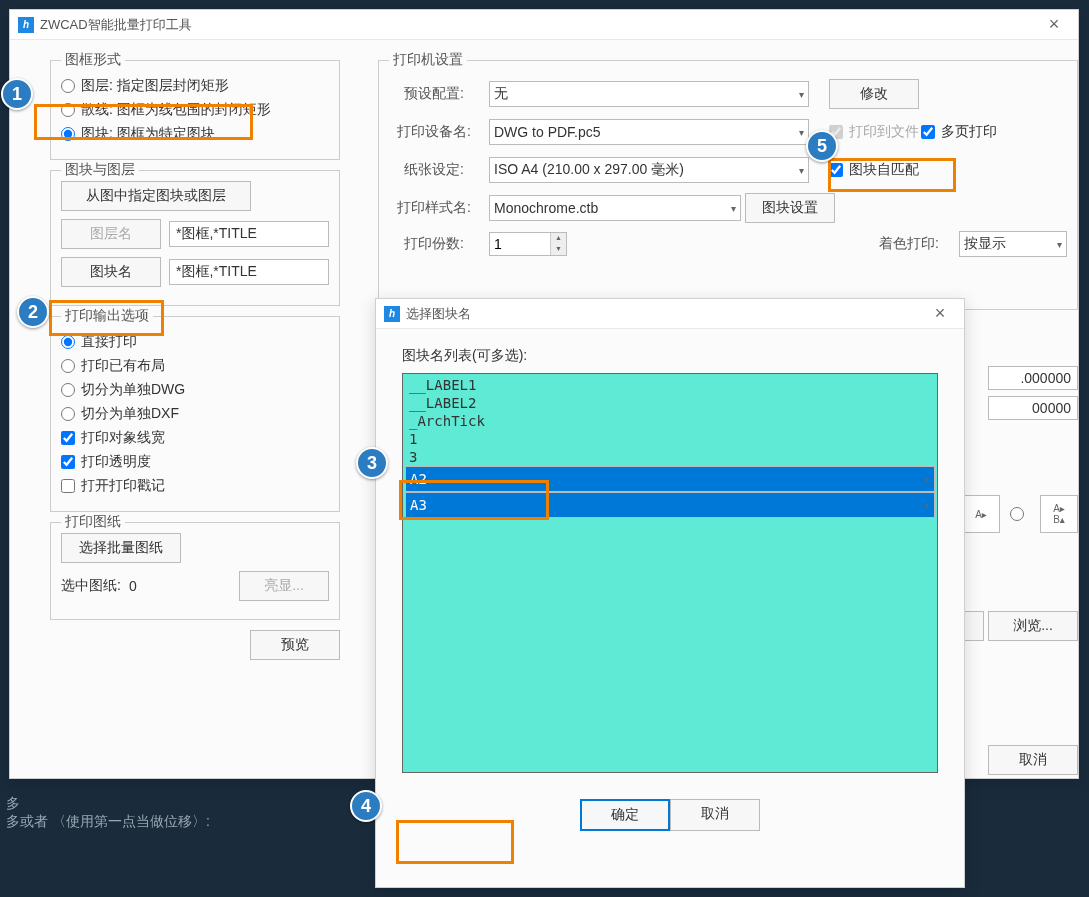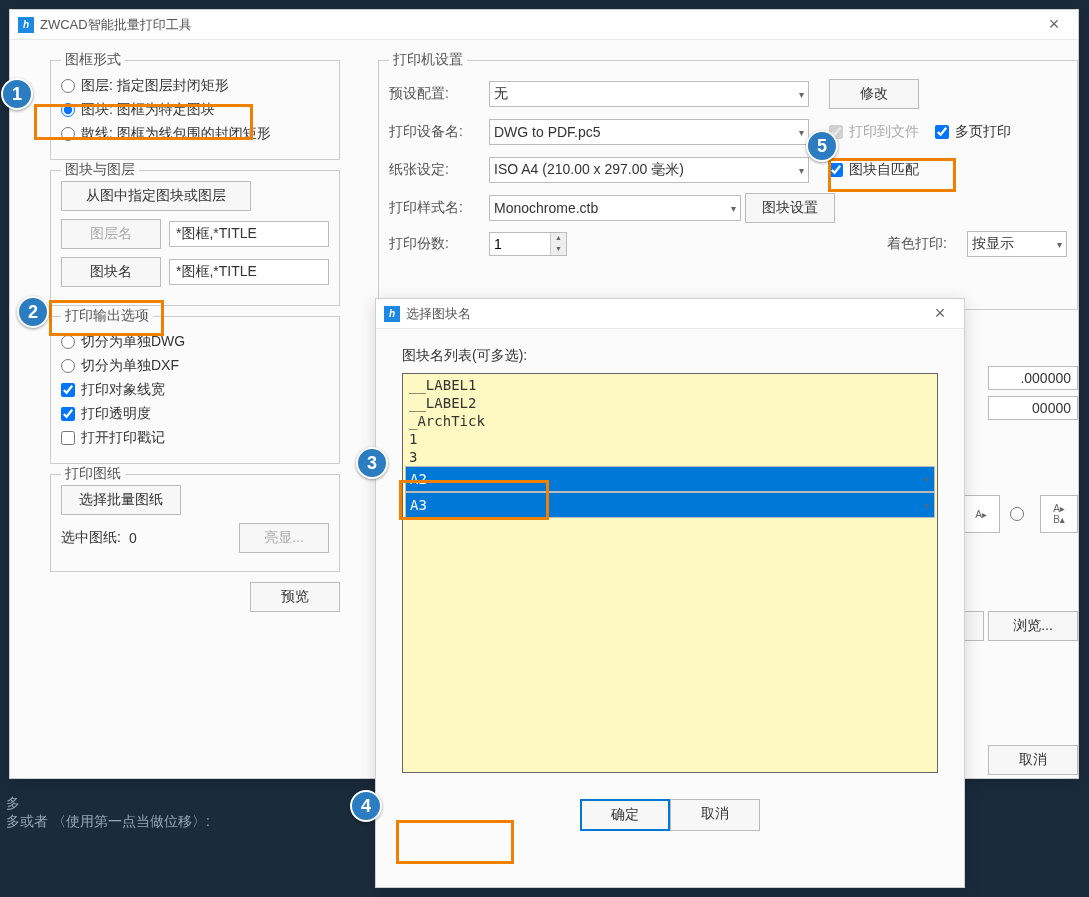--- a/index.html
+++ b/index.html
@@ -10,28 +10,28 @@
   .titlebar .close{margin-left:auto;font-size:18px;color:#666;cursor:pointer;width:32px;text-align:center}
   .group{border:1px solid #ccc;margin:10px;padding:10px 10px 10px 10px;position:relative}
   .group>legend{position:absolute;top:-10px;left:10px;background:#fbfbfb;padding:0 4px;font-size:14px;color:#555}
   .radio,.check{display:flex;align-items:center;margin:6px 0;cursor:pointer}
   .radio input,.check input{margin-right:6px;width:14px;height:14px}
   .btn{display:inline-block;background:#f7f7f7;border:1px solid #bbb;padding:5px 8px;font-size:14px;cursor:pointer;text-align:center}
   .txt{border:1px solid #bbb;padding:3px 6px;font-size:14px;background:#fff}
   .sel{border:1px solid #bbb;padding:2px 4px;font-size:14px;background:#fff;width:100%;height:26px;display:flex;align-items:center;justify-content:space-between}
   .sel::after{content:"▾";color:#666;font-size:10px}
   .row{display:flex;align-items:center;margin:8px 0}
-  .lbl{width:90px;text-align:left;margin-right:10px;color:#555}
+  .lbl{width:90px;text-align:center;margin-right:10px;color:#555}
   .main{position:absolute;left:9px;top:9px;width:1070px;height:770px}
   .leftcol{position:absolute;left:30px;top:40px;width:310px}
   .rightcol{position:absolute;left:358px;top:40px;width:720px}
   .annot{position:absolute;width:32px;height:32px;border-radius:50%;background:#2b7cc0;color:#fff;font-weight:bold;font-size:18px;display:flex;align-items:center;justify-content:center;border:2px solid #fff;box-shadow:0 1px 3px rgba(0,0,0,.4);z-index:50}
   .hl{position:absolute;border:3px solid #f08000;z-index:45;pointer-events:none}
   .sub{position:absolute;left:375px;top:298px;width:590px;height:590px;z-index:40;background:#fbfbfb}
-  .list{border:1px solid #666;background:#fef9c3;height:400px;overflow:auto;font-family:monospace;font-size:14px;padding:2px}
+  .list{border:1px solid #666;background:#5eead4;height:400px;overflow:auto;font-family:monospace;font-size:14px;padding:2px}
   .list .item{padding:1px 4px;cursor:pointer}
   .list .item.sel{background:#0078d7;color:#fff}
   .disabled{color:#aaa}
   .spin{display:inline-flex;border:1px solid #bbb;background:#fff}
   .spin input{border:none;width:60px;padding:2px 4px;font-size:14px}
   .spin .sp{width:16px;display:flex;flex-direction:column;border-left:1px solid #ccc}
   .spin .sp span{height:11px;text-align:center;font-size:7px;line-height:10px;cursor:pointer;background:#eee;color:#666}
   .bgcmd{position:absolute;left:0;bottom:60px;color:#9aa8b4;font-size:14px;padding:6px}
   .iconbox{width:38px;height:38px;border:1px solid #bbb;display:flex;align-items:center;justify-content:center;font-size:10px;background:#fff;color:#666}
 </style>
@@ -51,44 +51,52 @@
   </div>
 
   <div class="leftcol">
     <div class="group">
       <legend>图框形式</legend>
       <label class="radio">
           <input type="radio" name="fs" style="">
           <span>图层: 指定图层封闭矩形</span>
         </label>
       <label class="radio">
+          <input type="radio" name="fs" style="">
+          <span>散线: 图框为线包围的封闭矩形</span>
+        </label>
+      <label class="radio">
           <input type="radio" name="fs" checked="" style="">
           <span>图块: 图框为特定图块</span>
         </label>
-      <label class="radio">
-          <input type="radio" name="fs" style="">
-          <span>散线: 图框为线包围的封闭矩形</span>
-        </label>
     </div>
 
     <div class="group">
       <legend>图块与图层</legend>
       <div class="btn" style="width:190px">从图中指定图块或图层</div>
       <div class="row">
         <div class="btn disabled" style="width:100px">图层名</div>
         <div class="txt" style="flex:1;margin-left:8px">*图框,*TITLE</div>
       </div>
       <div class="row">
         <div class="btn" style="width:100px">图块名</div>
         <div class="txt" style="flex:1;margin-left:8px">*图框,*TITLE</div>
       </div>
     </div>
 
     <div class="group">
       <legend>打印输出选项</legend>
+      <label class="radio">
+          <input type="radio" name="out" checked="" style="">
+          <span>直接打印</span>
+        </label>
+      <label class="radio">
+          <input type="radio" name="out" style="">
+          <span>打印已有布局</span>
+        </label>
       <label class="radio">
           <input type="radio" name="out" style="">
           <span>切分为单独DWG</span>
         </label>
       <label class="radio">
           <input type="radio" name="out" style="">
           <span>切分为单独DXF</span>
         </label>
       <label class="check">
           <input type="checkbox" checked="" style="">
@@ -131,21 +139,21 @@
       </div>
       <div class="row">
         <span class="lbl">打印设备名:</span>
         <div class="sel" style="width:320px">
             <span>DWG to PDF.pc5</span>
           </div>
         <label class="check disabled" style="margin-left:20px">
             <input type="checkbox" checked="" disabled="" style="">
             <span>打印到文件</span>
           </label>
-        <label class="check" style="margin-left:16px">
+        <label class="check" style="margin-left:2px">
             <input type="checkbox" checked="" style="">
             <span>多页打印</span>
           </label>
       </div>
       <div class="row">
         <span class="lbl">纸张设定:</span>
         <div class="sel" style="width:320px">
             <span>ISO A4 (210.00 x 297.00 毫米)</span>
           </div>
         <label class="check" style="margin-left:20px">
@@ -163,21 +171,21 @@
       <div class="row">
         <span class="lbl">打印份数:</span>
         <div class="spin">
           <input value="1" style="">
           <div class="sp">
               <span>▲</span>
               <span>▼</span>
             </div>
         </div>
         <span class="lbl" style="margin-left:auto;width:auto">着色打印:</span>
-        <div class="sel" style="width:100px;margin-left:10px">
+        <div class="sel" style="width:108px;margin-left:10px">
             <span>按显示</span>
           </div>
       </div>
     </div>
 
     <div style="position:absolute;right:10px;top:310px;text-align:right">
       <div class="txt" style="width:90px;margin:6px 0;text-align:right">.000000</div>
       <div class="txt" style="width:90px;margin:6px 0;text-align:right">00000</div>
     </div>
     <div style="position:absolute;right:10px;top:445px;display:flex;align-items:center;gap:10px">

